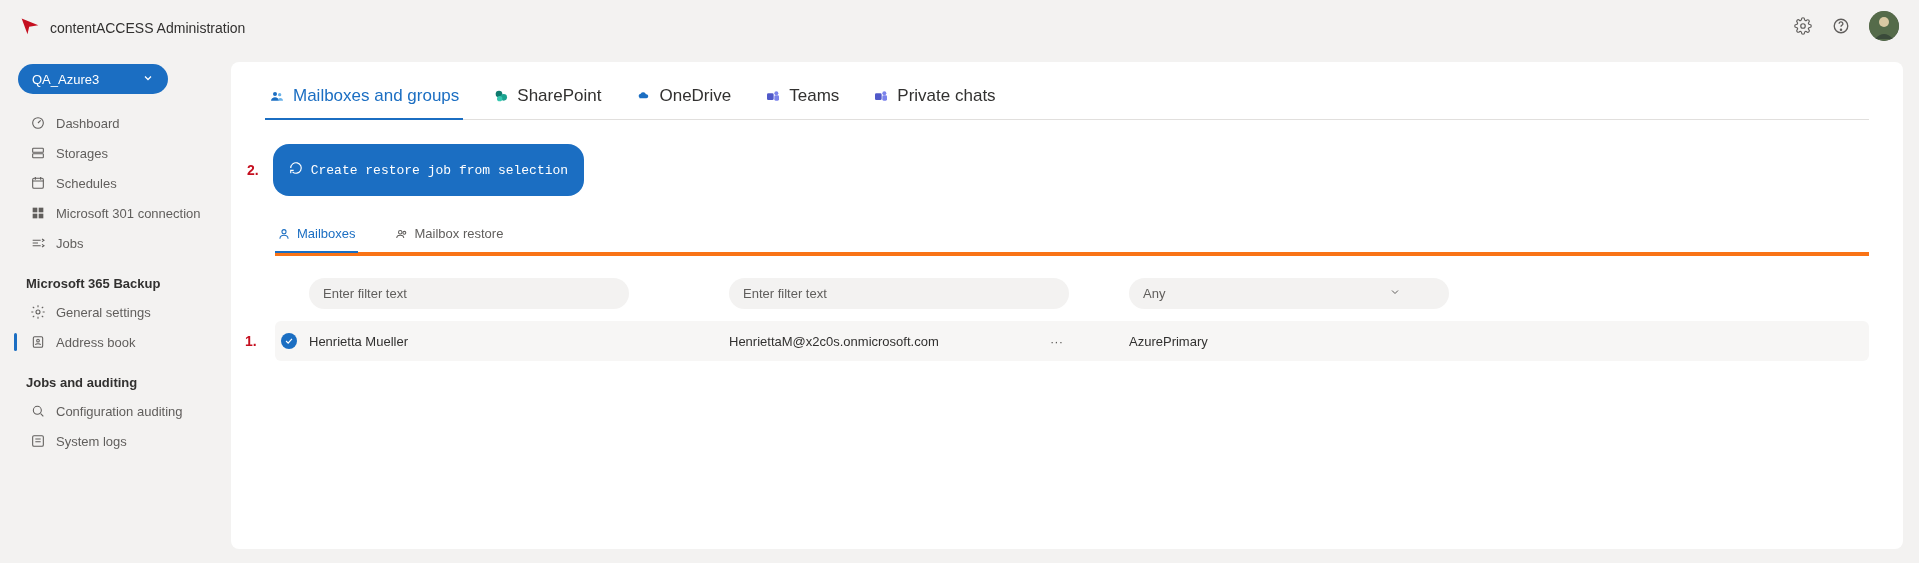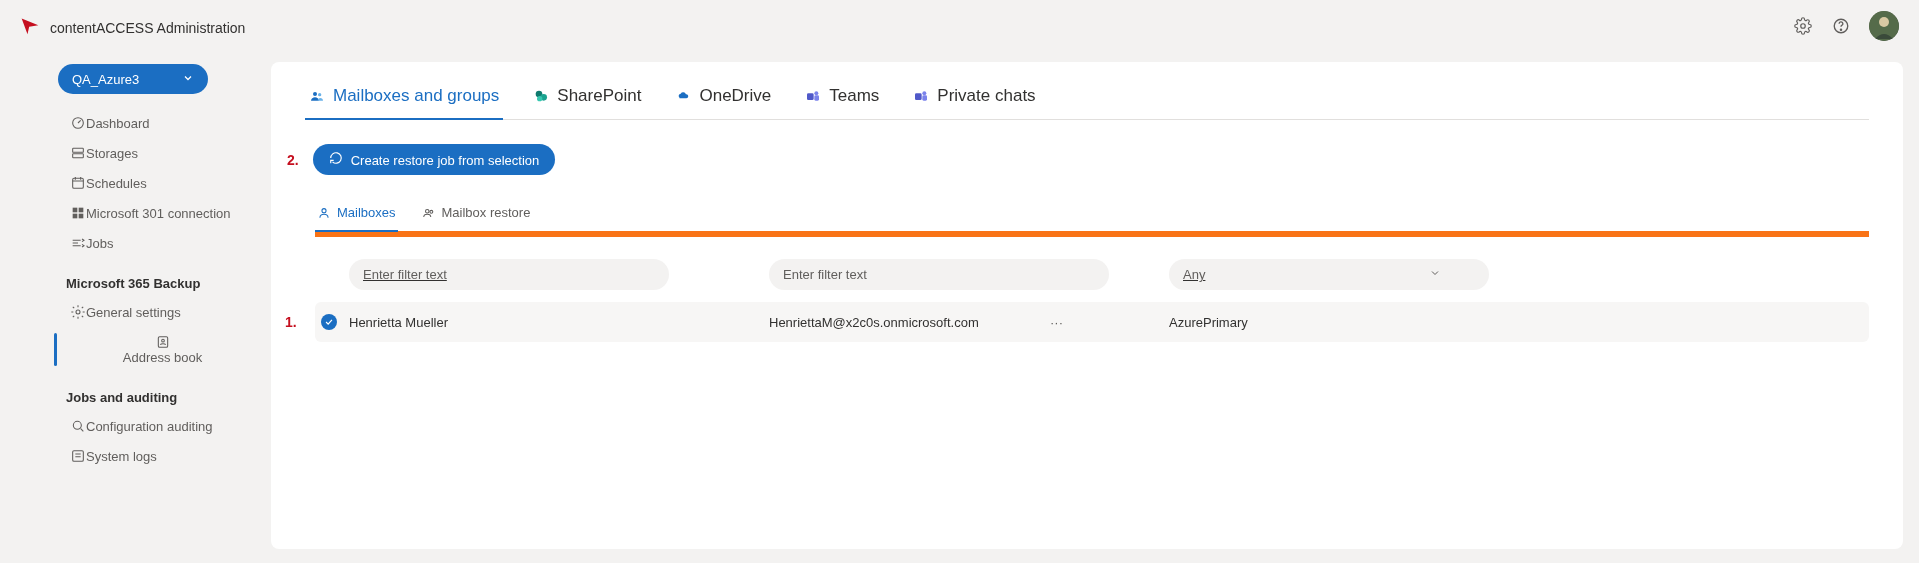--- a/index.html
+++ b/index.html
@@ -31,46 +31,46 @@
     .avatar svg { width:30px; height:30px;}
     
     
     .layout { display: flex; height: calc(100% - 52px); }
     
     
     .sidebar {
       width: 225px;
       padding: 10px 0 10px 8px;
       flex-shrink: 0;
-      margin-left: 40px;
     }
     .tenant-pill {
       margin: 2px 8px 14px 10px;
       background: #1b6ec2;
       color: #fff;
       border-radius: 16px;
       height: 30px;
       display: flex;
       align-items: center;
       padding: 0 14px;
       justify-content: space-between;
       cursor: pointer;
       width: 150px;
     }
     .tenant-pill span { font-size: 13px; }
     .nav-item {
       display: flex;
       align-items: center;
+      gap: 10px;
       padding: 7px 10px 7px 22px;
       color: #605e5c;
       cursor: pointer;
       font-size: 13px;
     }
     .nav-item .nav-icon { width: 16px; height: 16px; display: inline-flex; align-items:center; justify-content:center; color:#605e5c; }
-    .nav-item.active { position: relative; flex-direction: column; }
+    .nav-item.active { position: relative; }
     .nav-item.active::before {
       content: "";
       position: absolute;
       left: 6px; top: 6px; bottom: 6px;
       width: 3px;
       background: #1b6ec2;
       border-radius: 2px;
     }
     .nav-section-title {
       padding: 18px 10px 6px 18px;
@@ -124,34 +124,34 @@
     .annotation-num {
       color: #c50f1f;
       font-weight: 600;
       font-size: 14px;
     }
     .primary-btn {
       background: #1b6ec2;
       color: #fff;
       border: none;
       border-radius: 16px;
-      padding: 7px 16px;
+      padding: 17px 16px;
       display: inline-flex;
-      align-items: flex-end;
+      align-items: center;
       gap: 8px;
       font-size: 13px;
       cursor: pointer;
-      font-family: Liberation Sans, sans-serif;
+      font-family: Liberation Mono, monospace;
     }
     
     
     .sub-tabs {
       display: flex;
-      gap: 22px;
-      border-bottom: 6px solid #f97316;
+      gap: 35px;
+      border-bottom: 4px solid #f97316;
       margin-bottom: 16px;
       margin-left: 10px;
     }
     .sub-tab {
       display: flex;
       align-items: center;
       gap: 6px;
       padding: 6px 2px 10px 2px;
       font-size: 13px;
       color: #605e5c;
@@ -184,21 +184,20 @@
       display: inline-flex; align-items: center; justify-content: center;
     }
     .checkmark.filled { background: #1b6ec2; color:#fff; }
     .checkmark svg { width: 10px; height: 10px; }
     .sort-icon { color:#605e5c; }
     
     .filter-row {
       display: flex;
       align-items: center;
       padding: 6px 0 12px 0;
-      text-decoration: underline;
     }
     .filter-input {
       background: #f3f2f1;
       border: none;
       border-radius: 16px;
       padding: 8px 14px;
       font-size: 13px;
       font-family: inherit;
       color: #323130;
       outline: none;

